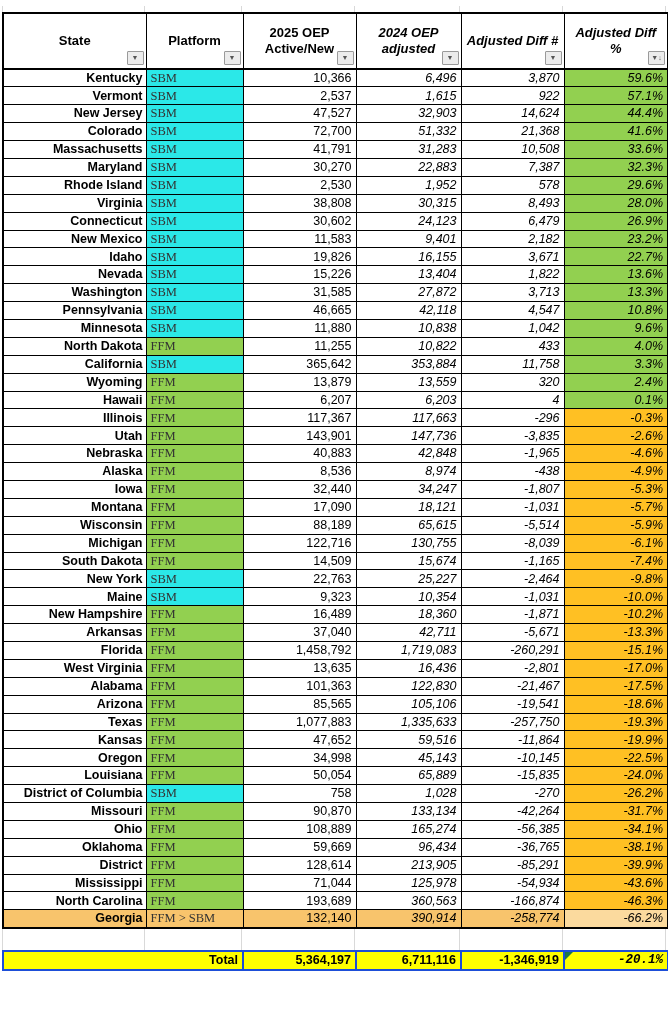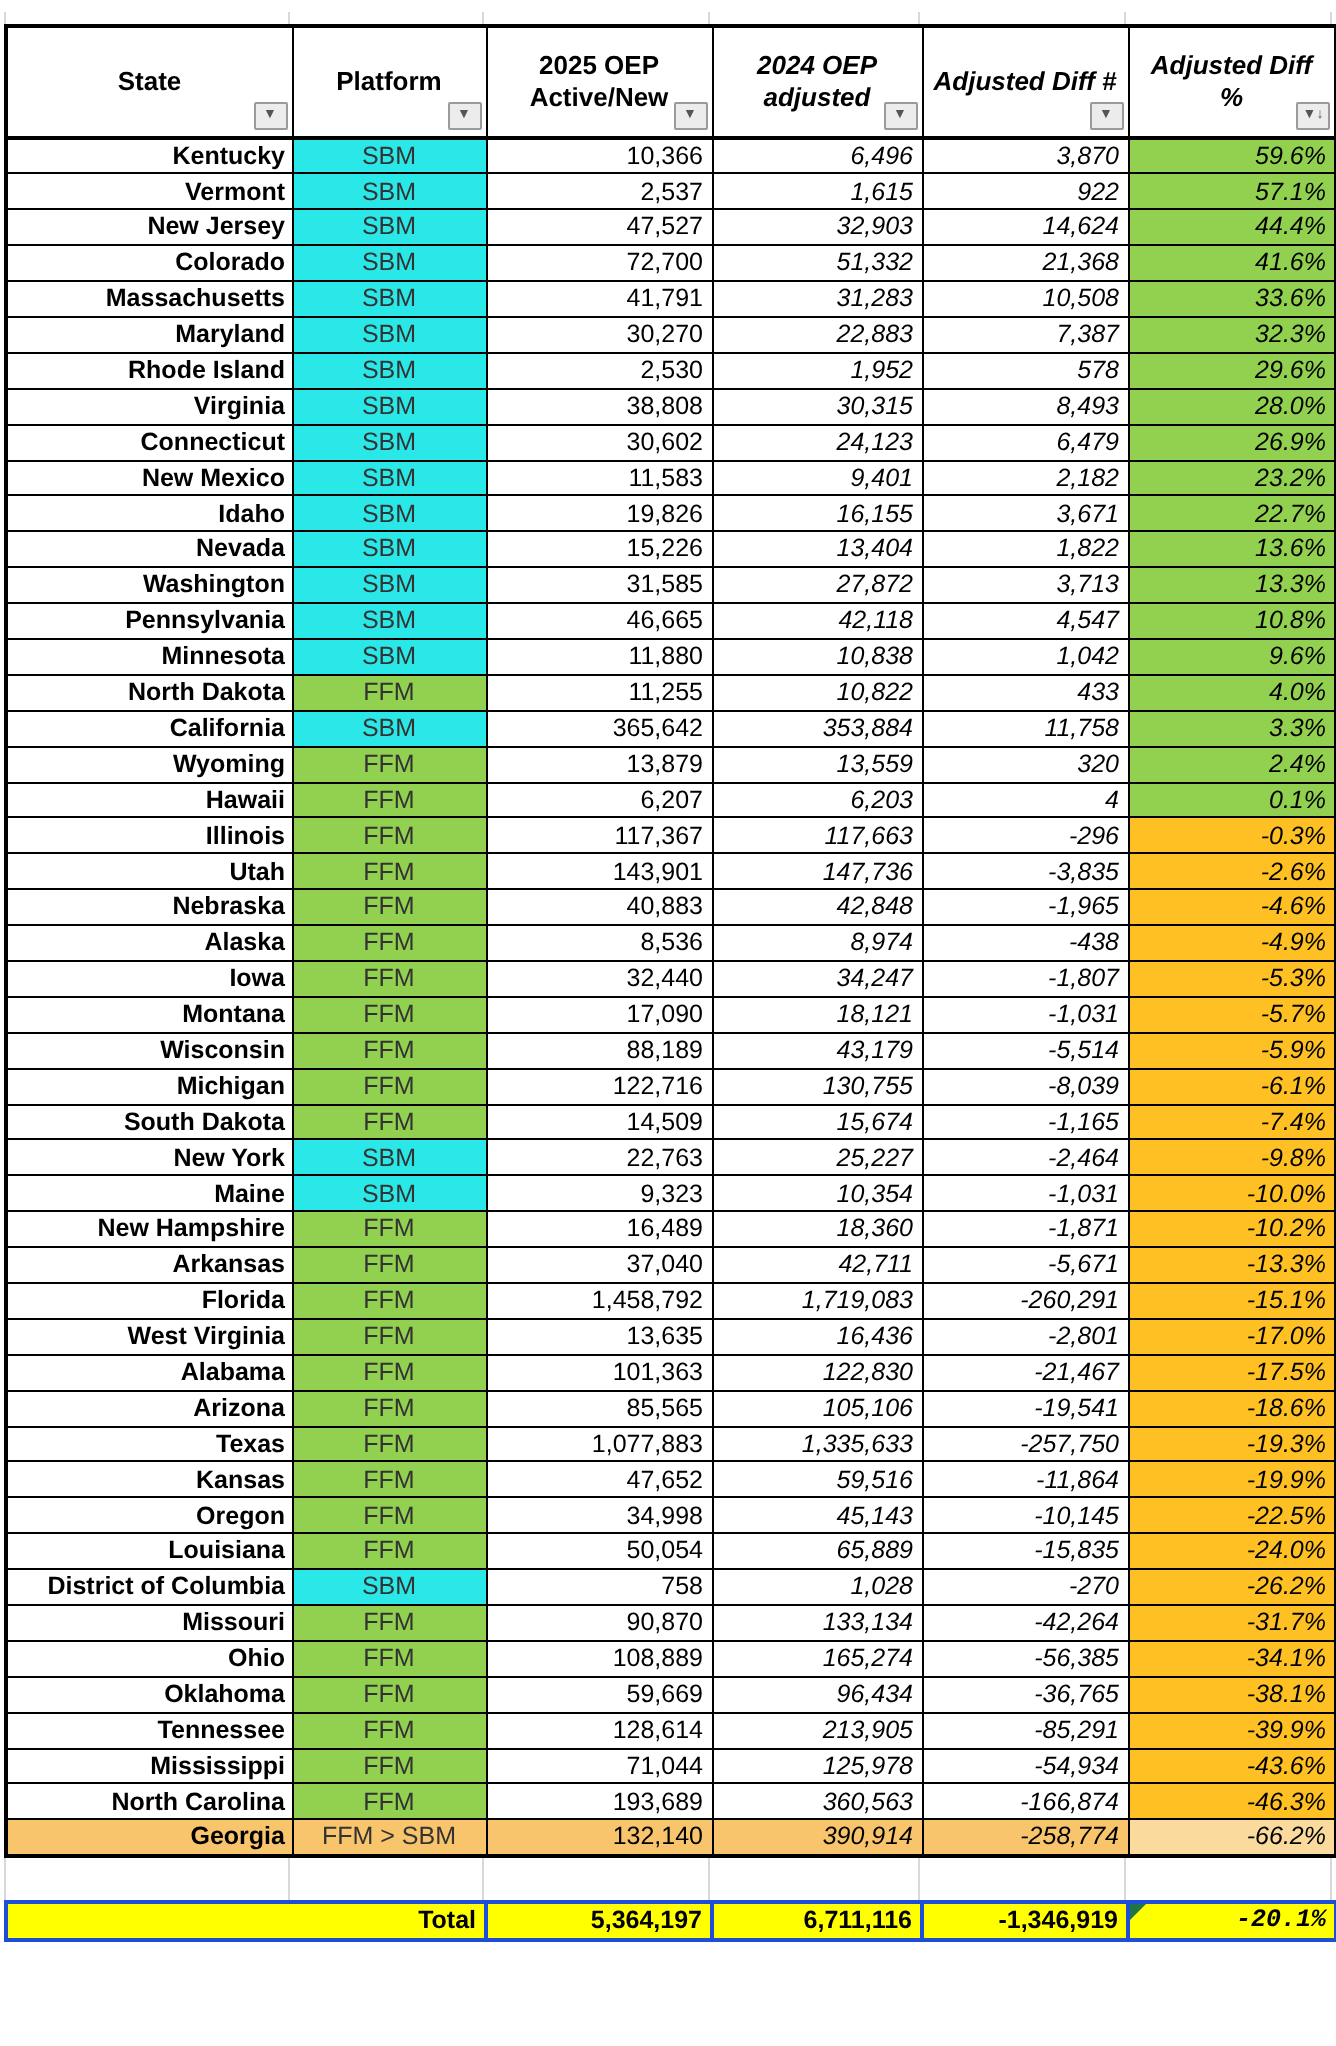--- a/index.html
+++ b/index.html
@@ -35,21 +35,21 @@
     background:#ececec;border:1px solid #9a9a9a;border-radius:1px;
     font-size:7px;line-height:11px;color:#555;text-align:center;
     font-style:normal;font-weight:normal;
   }
   .main td{
     border:1px solid #000;height:17.9px;box-sizing:border-box;
     font-size:12.5px;line-height:1;padding:0 4px;white-space:nowrap;
     overflow:hidden;background:#fff;
   }
   td.c-state{font-weight:bold;text-align:right;padding-right:3px;}
-  td.c-platform{text-align:center;color:#333;}
+  td.c-platform{color:#333;font-family:Liberation Serif, serif;}
   td.c-num{text-align:right;}
   td.i{font-style:italic;}
   .p-sbm{background:var(--sbm) !important;}
   .p-ffm{background:var(--ffm) !important;}
   .pct-pos{background:var(--pos) !important;}
   .pct-neg{background:var(--neg) !important;margin-left:32px;}
   tr.hl td{background:var(--transition_row) !important;}
   tr.hl td.pct-transition{background:var(--transition_pct) !important;}
 
   
@@ -314,21 +314,21 @@
       <td class="c-platform p-ffm">FFM</td>
       <td class="c-num">17,090</td>
       <td class="c-num i">18,121</td>
       <td class="c-num i">-1,031</td>
       <td class="c-num i pct-neg">-5.7%</td>
     </tr>
         <tr>
       <td class="c-state">Wisconsin</td>
       <td class="c-platform p-ffm">FFM</td>
       <td class="c-num">88,189</td>
-      <td class="c-num i">43,179</td>
+      <td class="c-num i">65,615</td>
       <td class="c-num i">-5,514</td>
       <td class="c-num i pct-neg">-5.9%</td>
     </tr>
         <tr>
       <td class="c-state">Michigan</td>
       <td class="c-platform p-ffm">FFM</td>
       <td class="c-num">122,716</td>
       <td class="c-num i">130,755</td>
       <td class="c-num i">-8,039</td>
       <td class="c-num i pct-neg">-6.1%</td>
@@ -463,21 +463,21 @@
     </tr>
         <tr>
       <td class="c-state">Oklahoma</td>
       <td class="c-platform p-ffm">FFM</td>
       <td class="c-num">59,669</td>
       <td class="c-num i">96,434</td>
       <td class="c-num i">-36,765</td>
       <td class="c-num i pct-neg">-38.1%</td>
     </tr>
         <tr>
-      <td class="c-state">Tennessee</td>
+      <td class="c-state">District</td>
       <td class="c-platform p-ffm">FFM</td>
       <td class="c-num">128,614</td>
       <td class="c-num i">213,905</td>
       <td class="c-num i">-85,291</td>
       <td class="c-num i pct-neg">-39.9%</td>
     </tr>
         <tr>
       <td class="c-state">Mississippi</td>
       <td class="c-platform p-ffm">FFM</td>
       <td class="c-num">71,044</td>

